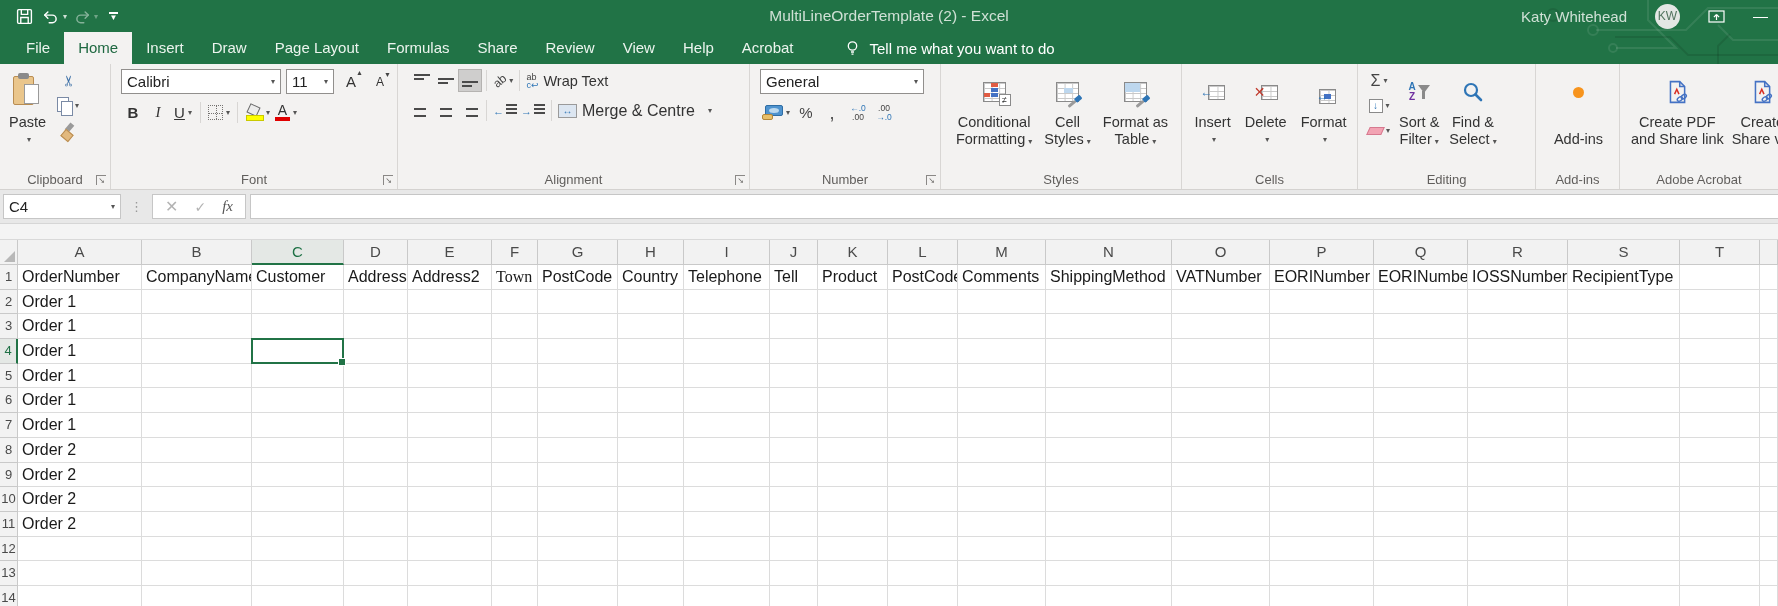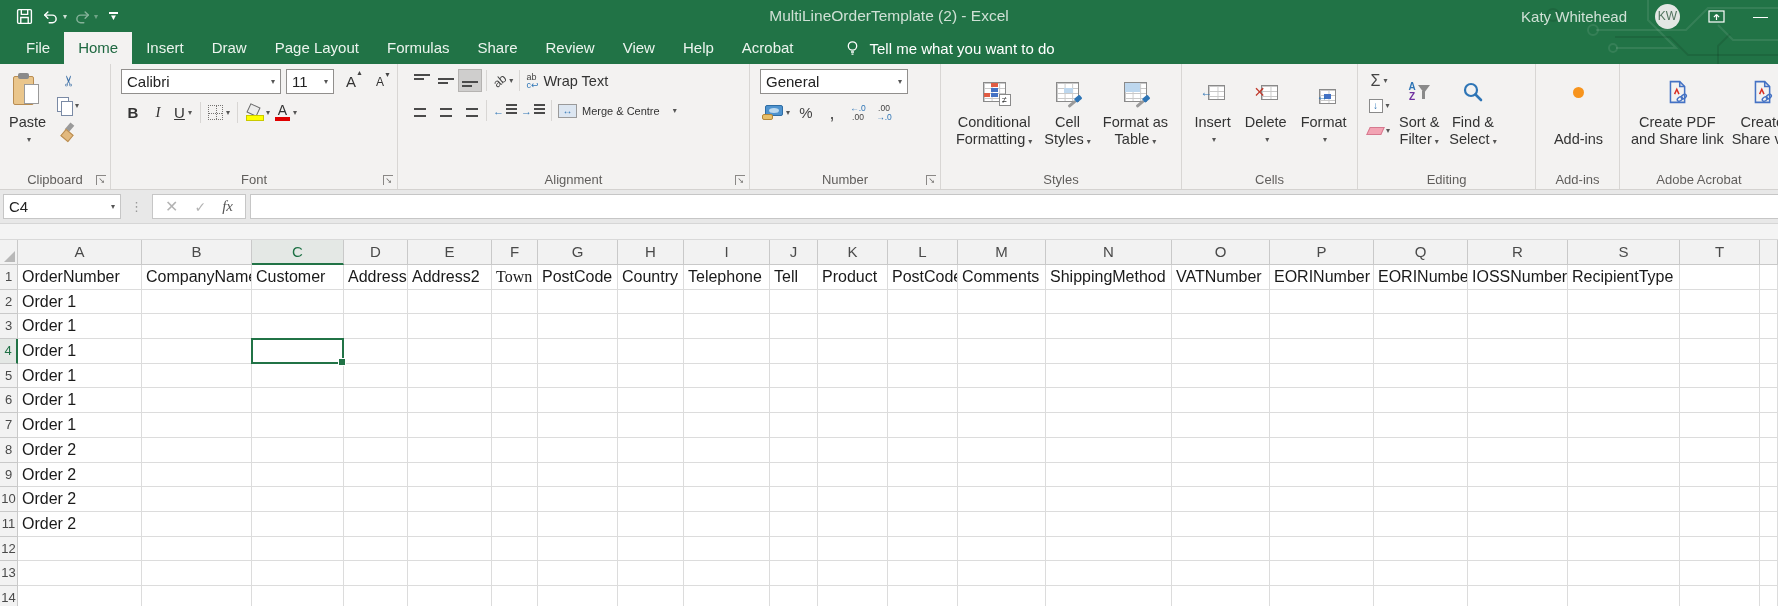--- a/index.html
+++ b/index.html
@@ -419,34 +419,34 @@
                   <i></i>
                   <i></i>
                 </span>
               </span>
             </span>
           <span class="sepv"></span>
           <span class="mini" style="gap:5px">
               <span class="mergic">
                 <span>↔</span>
               </span>
-              <span style="font-size:11px;color:#333">Merge &amp; Centre</span>
+              <span style="font-size:16px;color:#333">Merge &amp; Centre</span>
               <span class="chev" style="margin-left:8px">▾</span>
             </span>
         </div>
       </div>
       <div class="glabel">
           <span>Alignment</span>
           <i class="launcher">↘</i>
         </div>
     </div>
 
     <div class="grp" style="width:191px">
       <div class="gbody vcol" style="gap:7px;padding-left:10px">
-        <span class="combo" style="width:148px">
+        <span class="combo" style="width:164px">
             <span class="cval">General</span>
             <span class="chev">▾</span>
           </span>
         <div class="rowline" style="gap:2px">
           <span class="mini">
               <span class="monic">
                 <span class="bill"></span>
                 <span class="coins"></span>
               </span>
               <span class="chev">▾</span>

